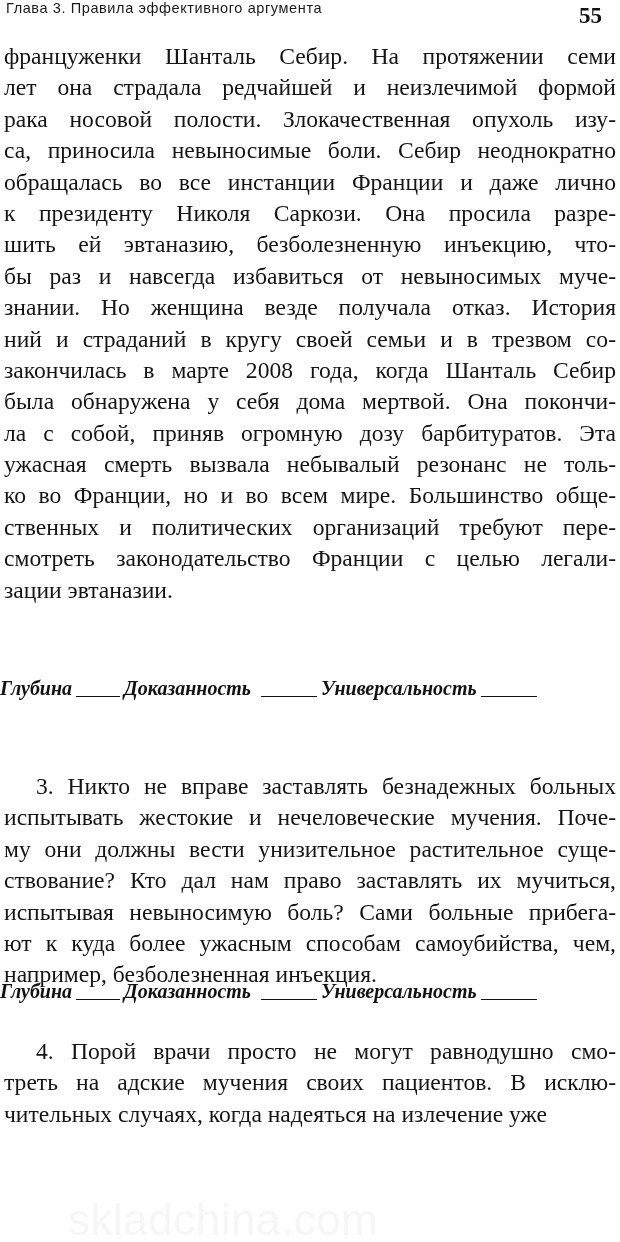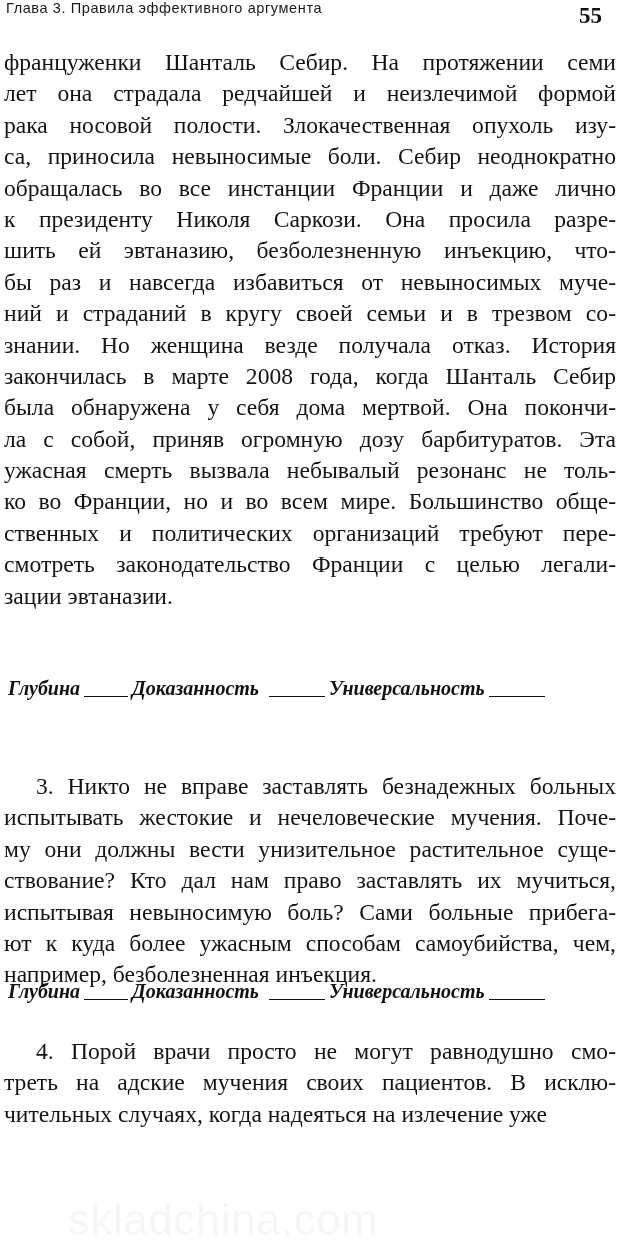--- a/index.html
+++ b/index.html
@@ -15,47 +15,47 @@
   }
   .text {
     position: absolute; left: 4px; width: 612px;
     font-family: "Liberation Serif", serif; font-size: 23.6px; line-height: 31.4px;
     color: #141414;
   }
   .line { display: block; white-space: nowrap; text-align-last: justify; text-align: justify; height: 31.4px; }
   .line.last { text-align-last: left; }
   .indent { padding-left: 32px; }
   .rating {
-    position: absolute; left: 8px; width: 606px;
+    position: absolute; left: 0; width: 606px;
     font-family: "Liberation Serif", serif; font-weight: bold; font-style: italic;
     font-size: 20px; display: flex; align-items: baseline; color: #111;
   }
   .blank { display: inline-block; border-bottom: 1.5px solid #111; height: 1px; margin: 0 4px; transform: translateY(2px); }
   .watermark {
     position: absolute; left: 68px; top: 1195px;
     font-family: "Liberation Sans", sans-serif; font-size: 44px; color: #f6f6f6; letter-spacing: 0.5px;
   }
 </style>
 </head>
 <body>
 
 <div class="running-head">Глава 3. Правила эффективного аргумента</div>
 <div class="page-number">55</div>
 
-<div class="text" style="top:47px;">
+<div class="text" style="top:41px;">
   <span class="line">француженки Шанталь Себир. На протяжении семи</span>
   <span class="line">лет она страдала редчайшей и неизлечимой формой</span>
   <span class="line">рака носовой полости. Злокачественная опухоль изу-</span>
   <span class="line">са, приносила невыносимые боли. Себир неоднократно</span>
   <span class="line">обращалась во все инстанции Франции и даже лично</span>
   <span class="line">к президенту Николя Саркози. Она просила разре-</span>
   <span class="line">шить ей эвтаназию, безболезненную инъекцию, что-</span>
   <span class="line">бы раз и навсегда избавиться от невыносимых муче-</span>
+  <span class="line">знании. Но женщина везде получала отказ. История</span>
   <span class="line">ний и страданий в кругу своей семьи и в трезвом со-</span>
-  <span class="line">знании. Но женщина везде получала отказ. История</span>
   <span class="line">закончилась в марте 2008 года, когда Шанталь Себир</span>
   <span class="line">была обнаружена у себя дома мертвой. Она покончи-</span>
   <span class="line">ла с собой, приняв огромную дозу барбитуратов. Эта</span>
   <span class="line">ужасная смерть вызвала небывалый резонанс не толь-</span>
   <span class="line">ко во Франции, но и во всем мире. Большинство обще-</span>
   <span class="line">ственных и политических организаций требуют пере-</span>
   <span class="line">смотреть законодательство Франции с целью легали-</span>
   <span class="line last">зации эвтаназии.</span>
 </div>
 

